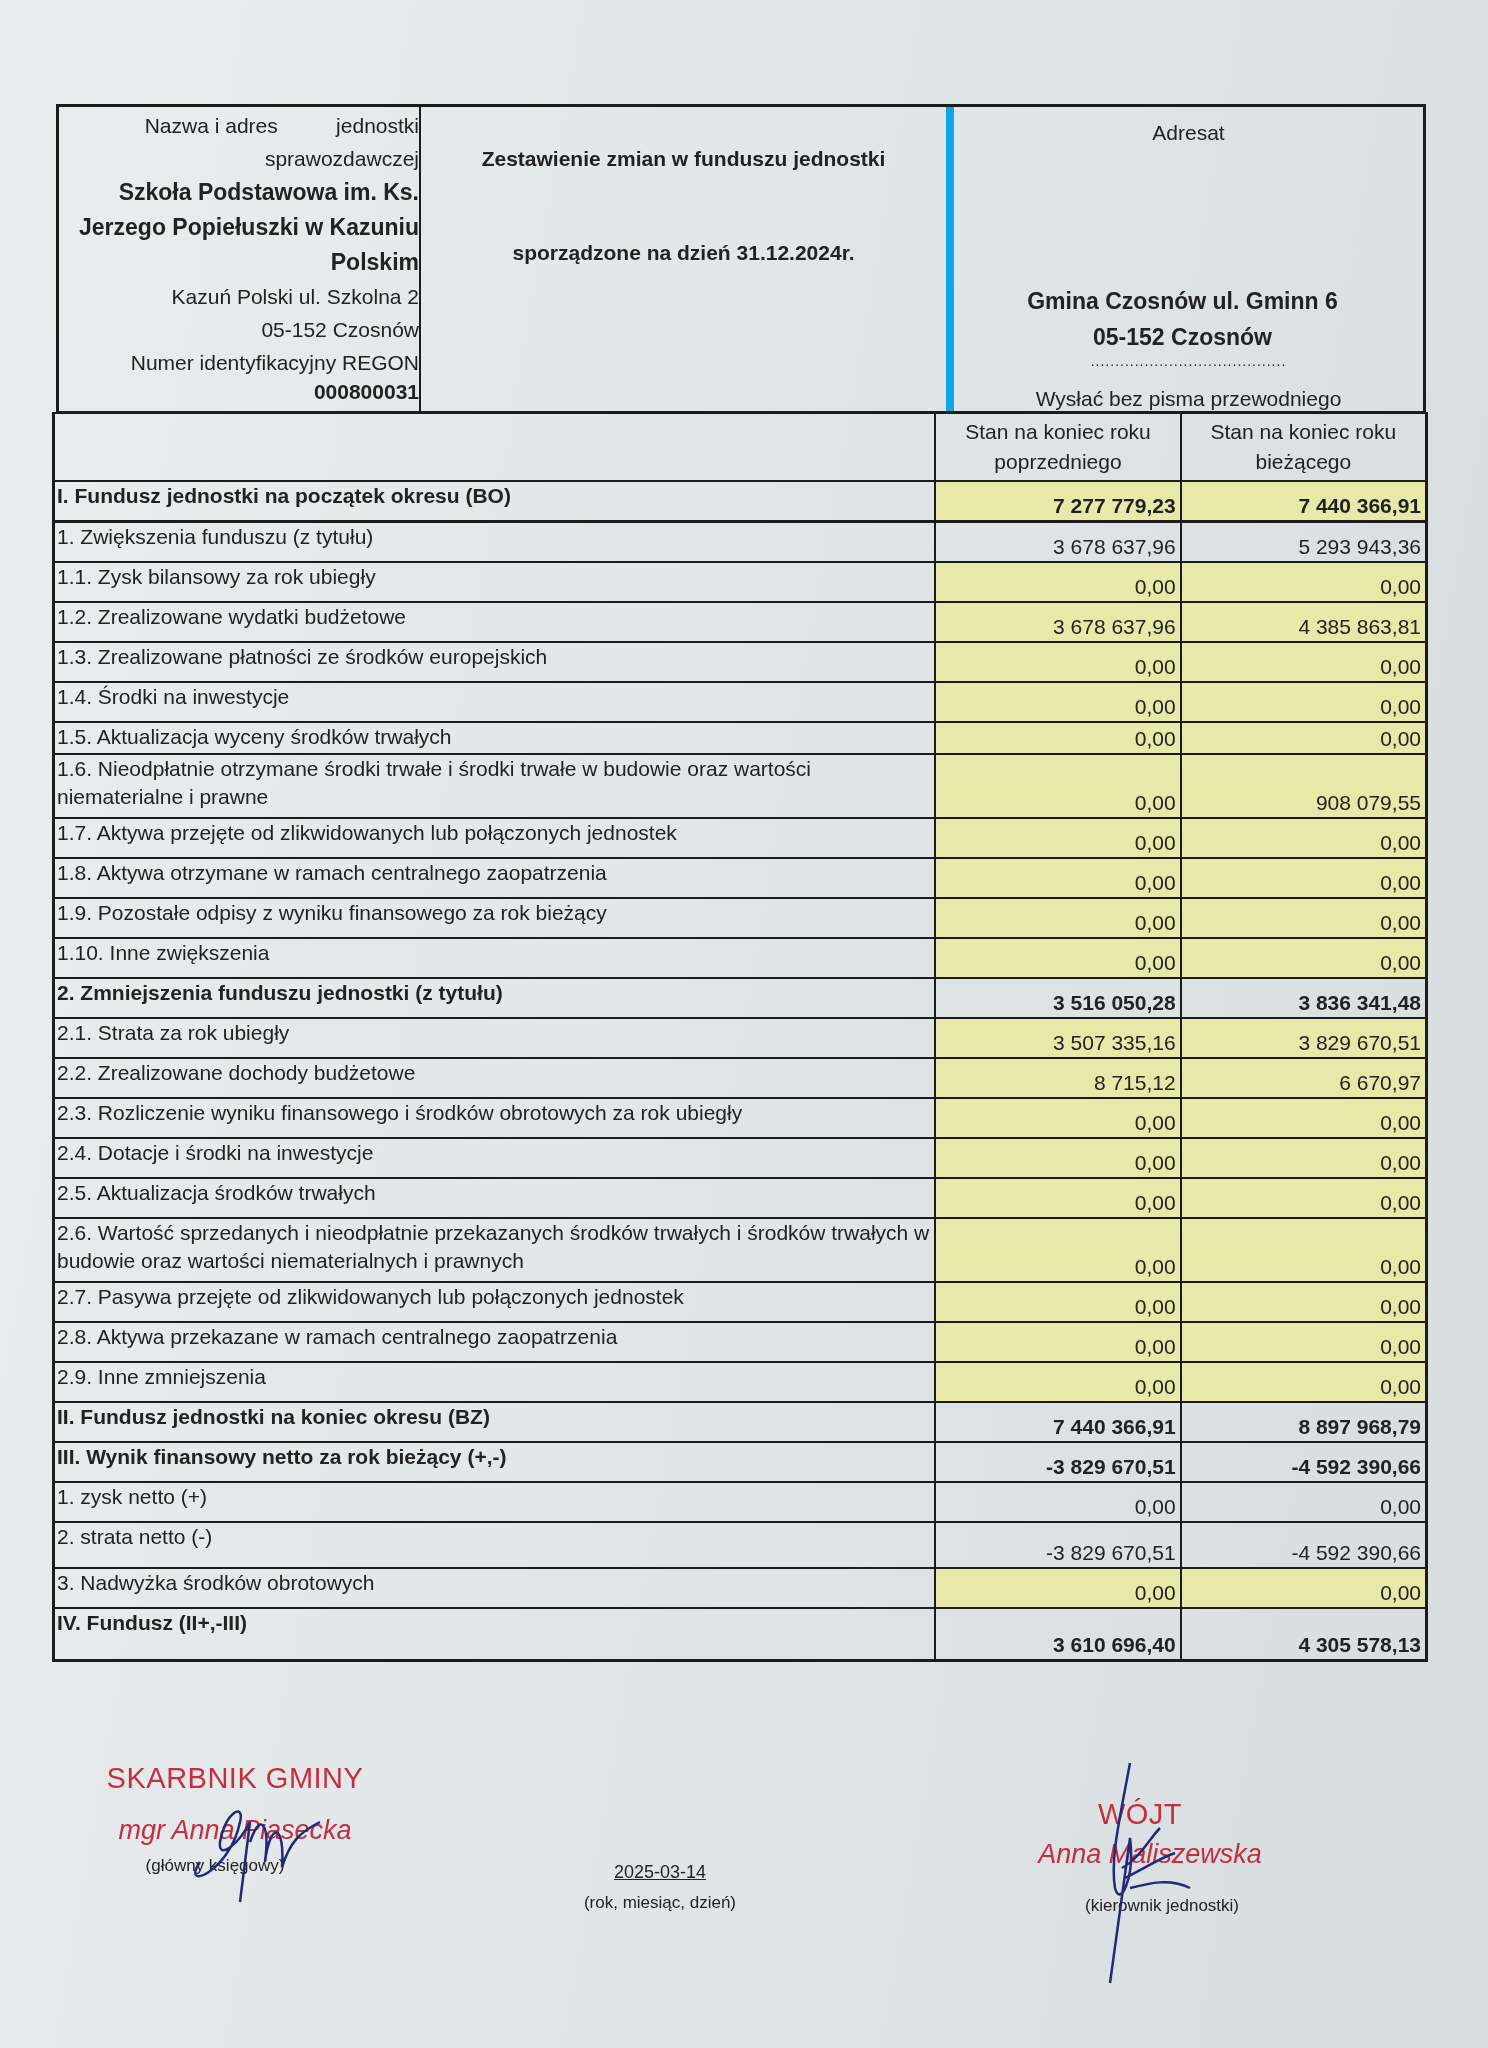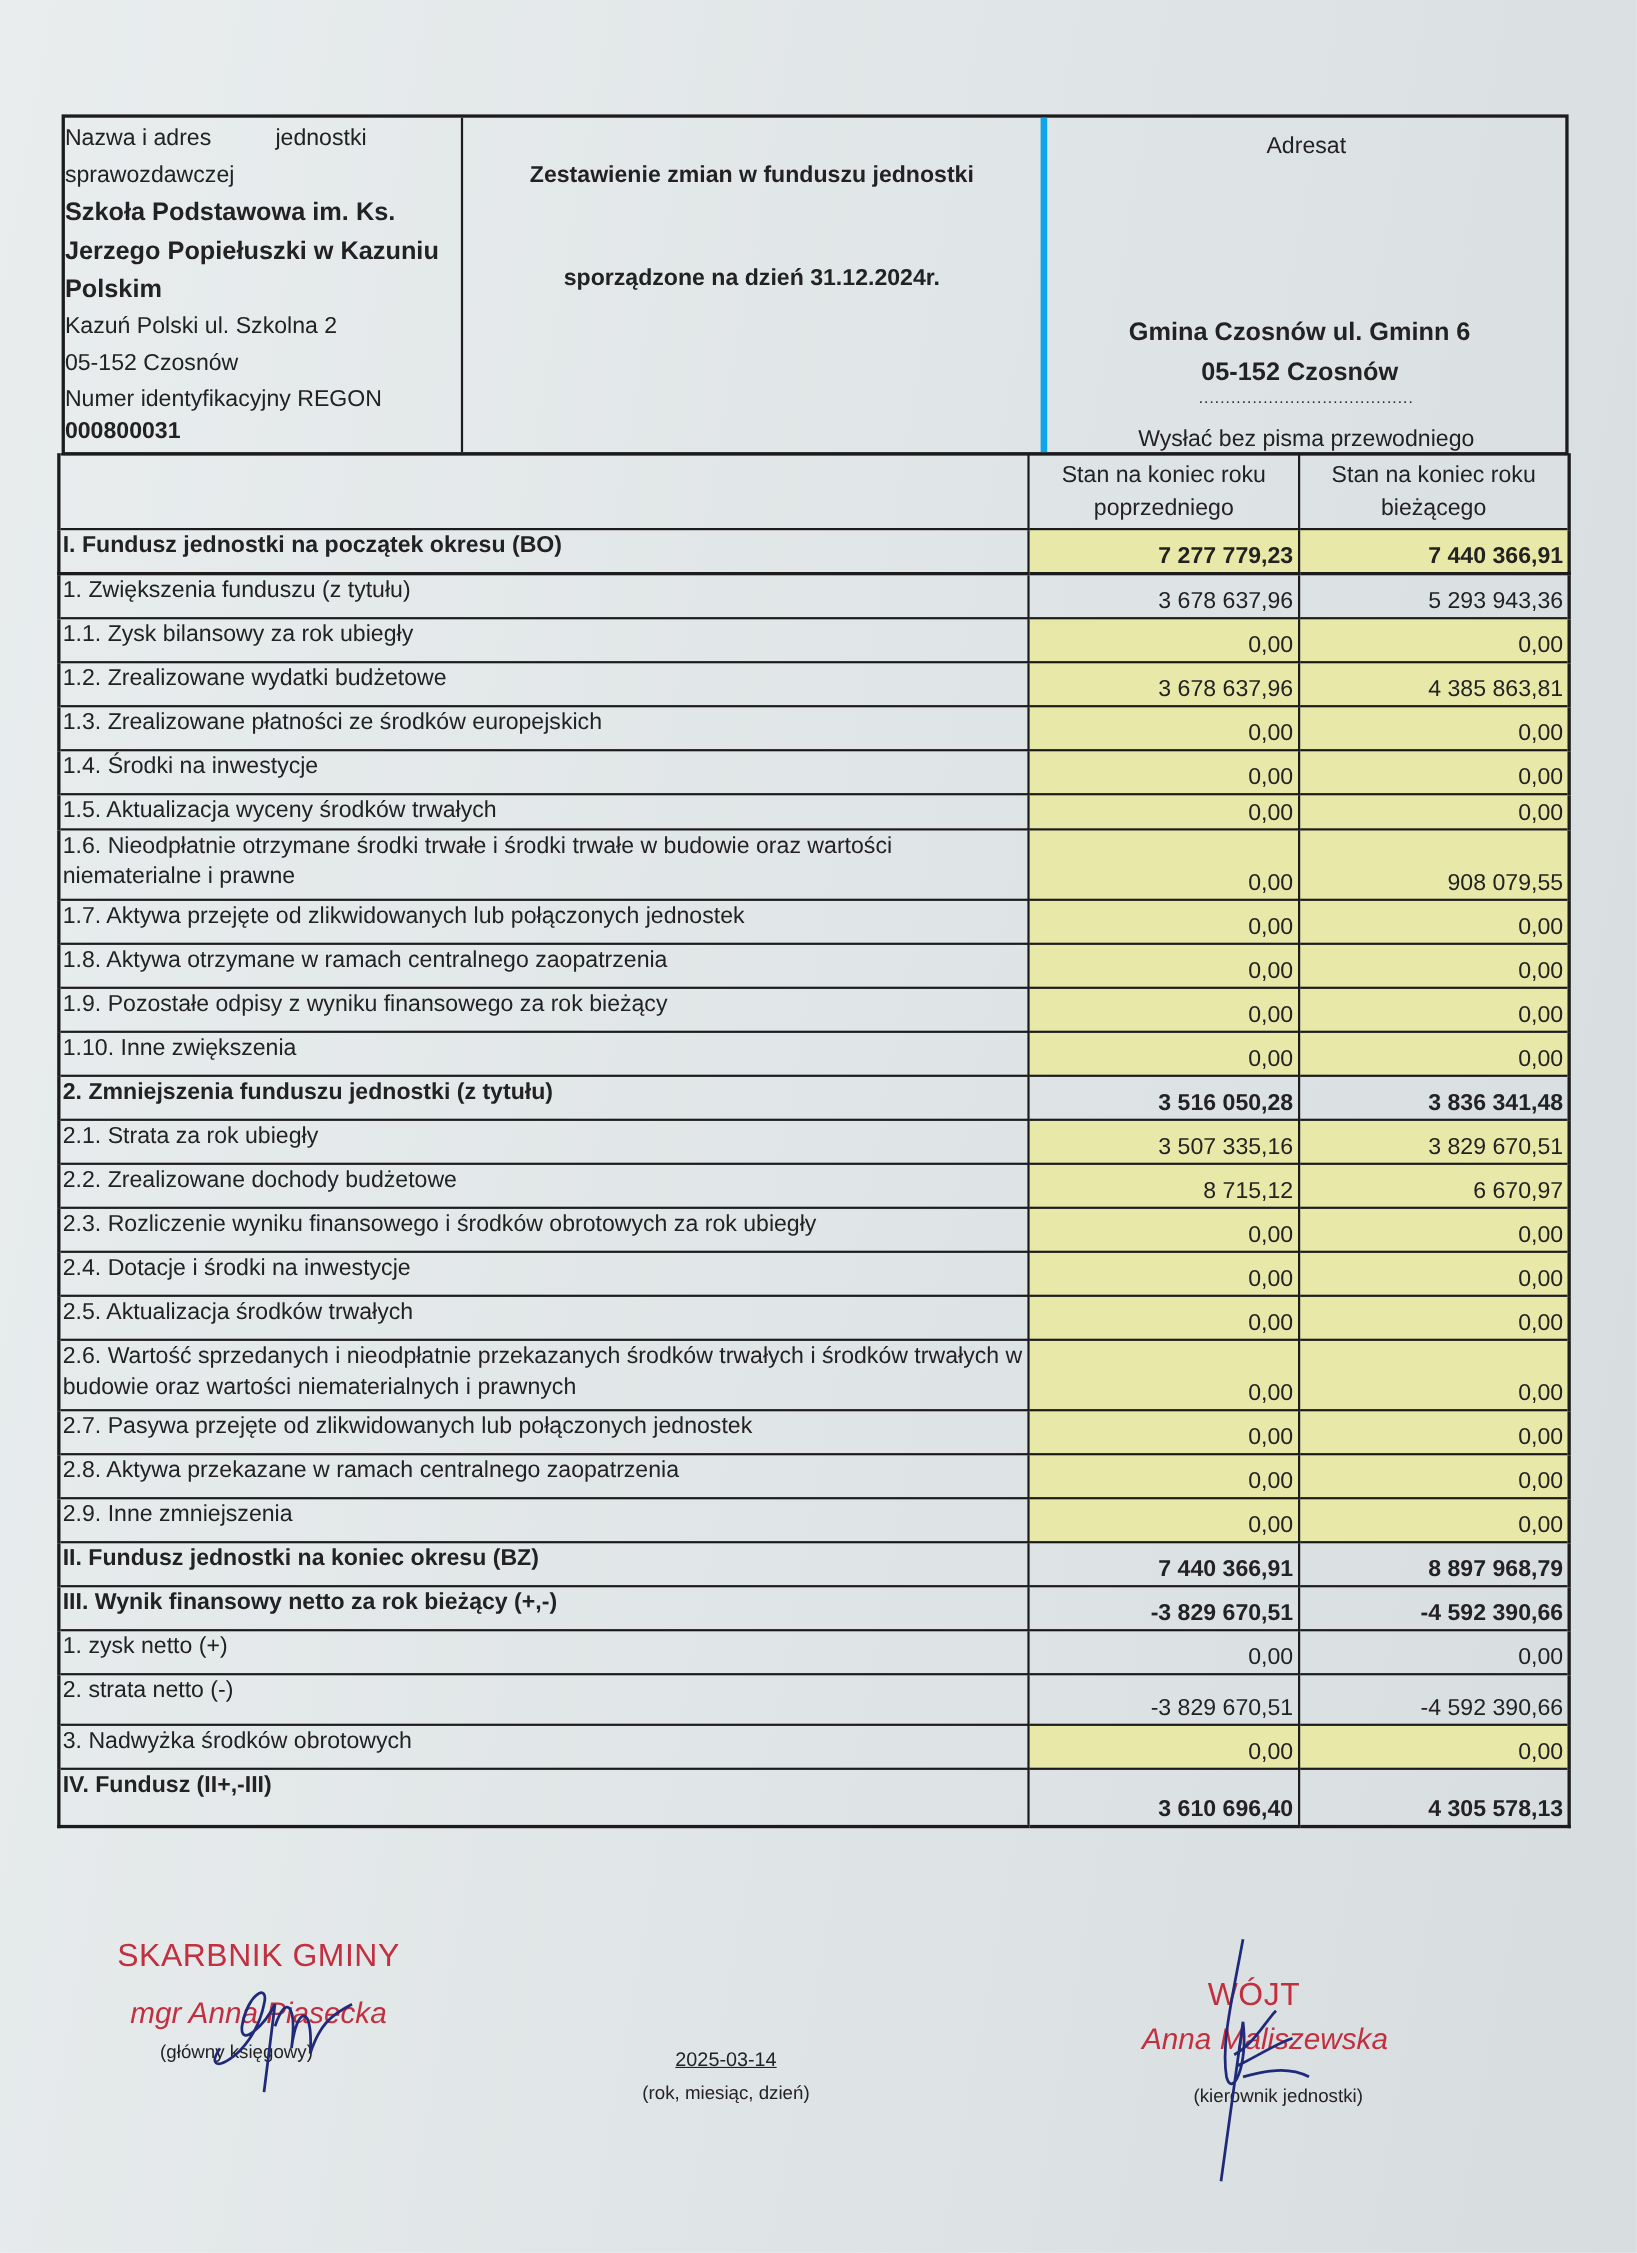--- a/index.html
+++ b/index.html
@@ -8,24 +8,24 @@
     background: linear-gradient(100deg, #e9edee 0%, #dfe4e6 55%, #d7dcdf 100%);
     font-family: "Liberation Sans", sans-serif;
     color: #222;
     position: relative;
   }
   .sheet { position: absolute; left: 0; top: 0; width: 1488px; height: 2048px; }
 
   
   .hdr { position: absolute; left: 56px; top: 104px; width: 1370px; height: 310px;
          border: 3px solid #1c1c1c; box-sizing: border-box; display: flex; }
-  .hdr-left { width: 360px; border-right: 2px solid #1c1c1c; text-align: left;
+  .hdr-left { width: 360px; border-right: 2px solid #1c1c1c; text-align: right;
               font-size: 21px; line-height: 33px; padding-top: 2px; }
   .hdr-left .bold { font-weight: bold; font-size: 23px; line-height: 35px; }
-  .hdr-mid { width: 525px; border-right: 6px solid #0ea5e9; text-align: center; font-weight: bold;
+  .hdr-mid { width: 525px; border-right: 8px solid #0ea5e9; text-align: center; font-weight: bold;
              font-size: 21px; }
   .hdr-mid .t1 { margin-top: 40px; }
   .hdr-mid .t2 { margin-top: 70px; }
   .hdr-right { flex: 1; text-align: center; font-size: 21px; position: relative; }
   .hdr-right .adresat { margin-top: 14px; }
   .hdr-right .addr { position: absolute; left: 0; right: 12px; top: 176px; font-weight: bold; font-size: 23px; line-height: 36px; }
   .hdr-right .dots { position: absolute; left: 0; right: 0; top: 246px; letter-spacing: 1px; font-size: 14px; }
   .hdr-right .send { position: absolute; left: 0; right: 0; top: 280px; }
 
   

